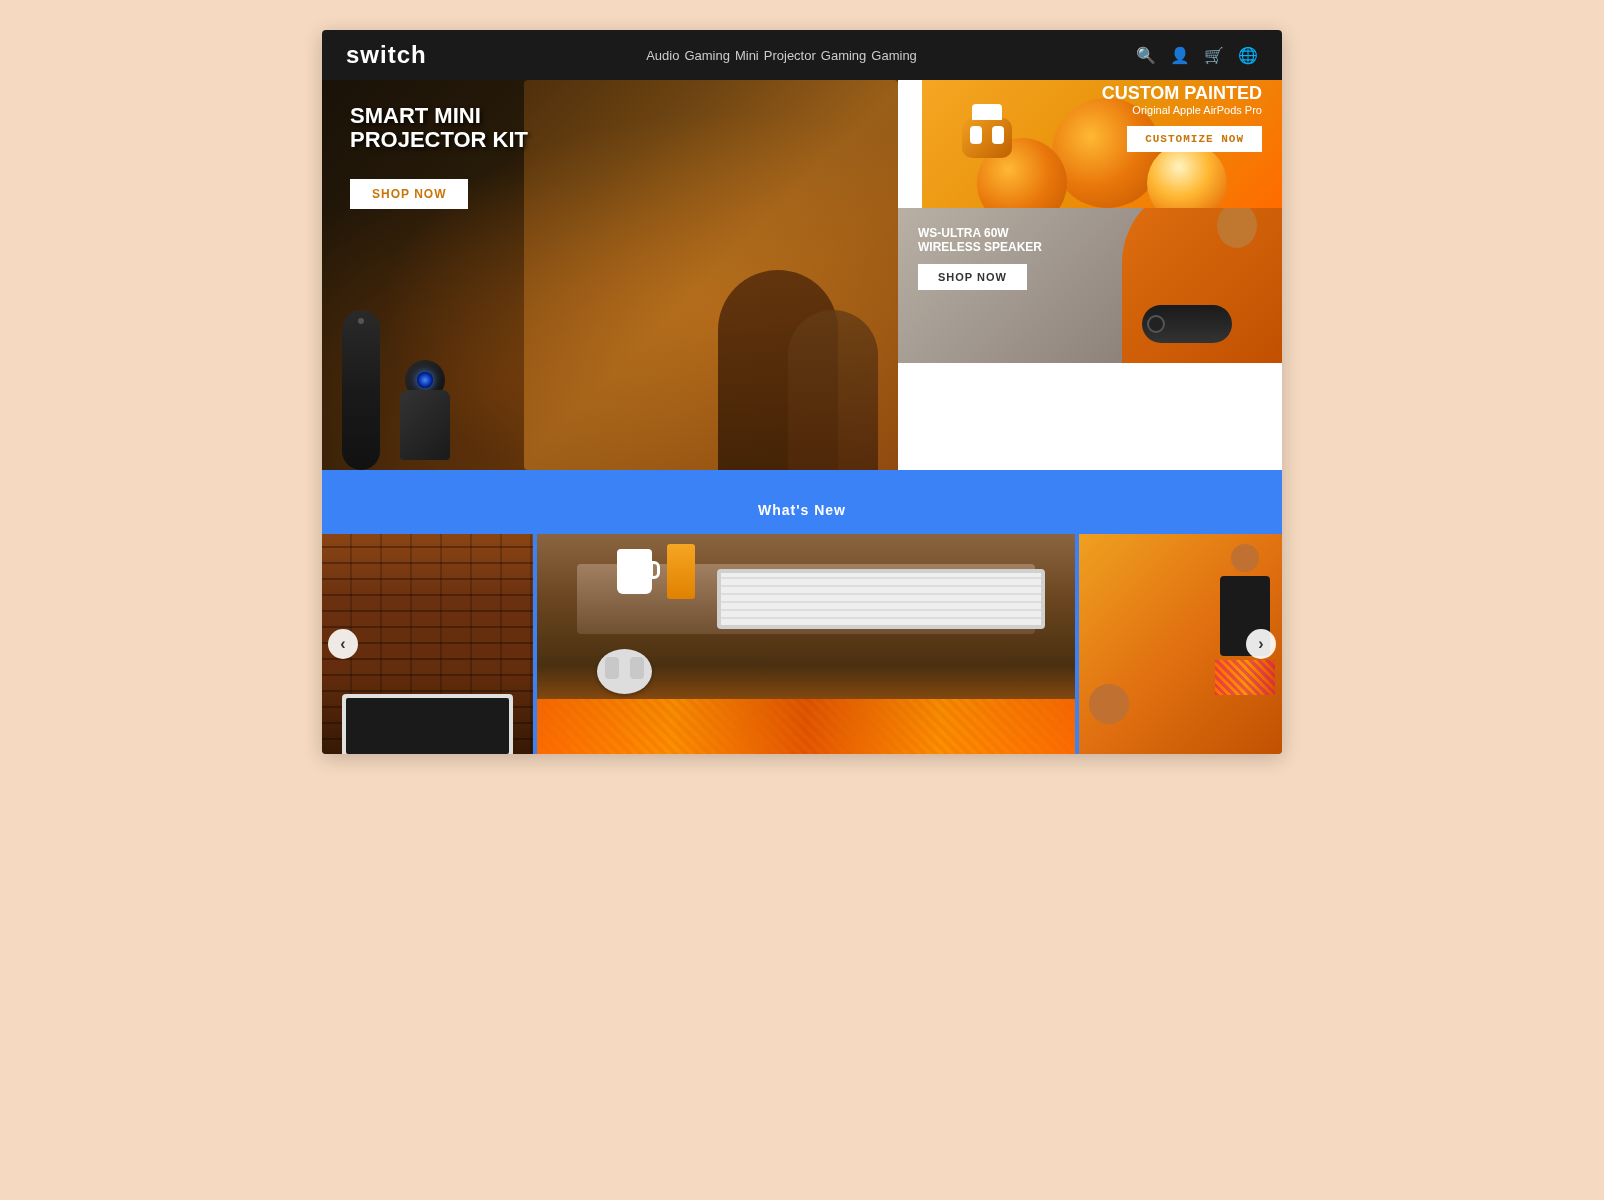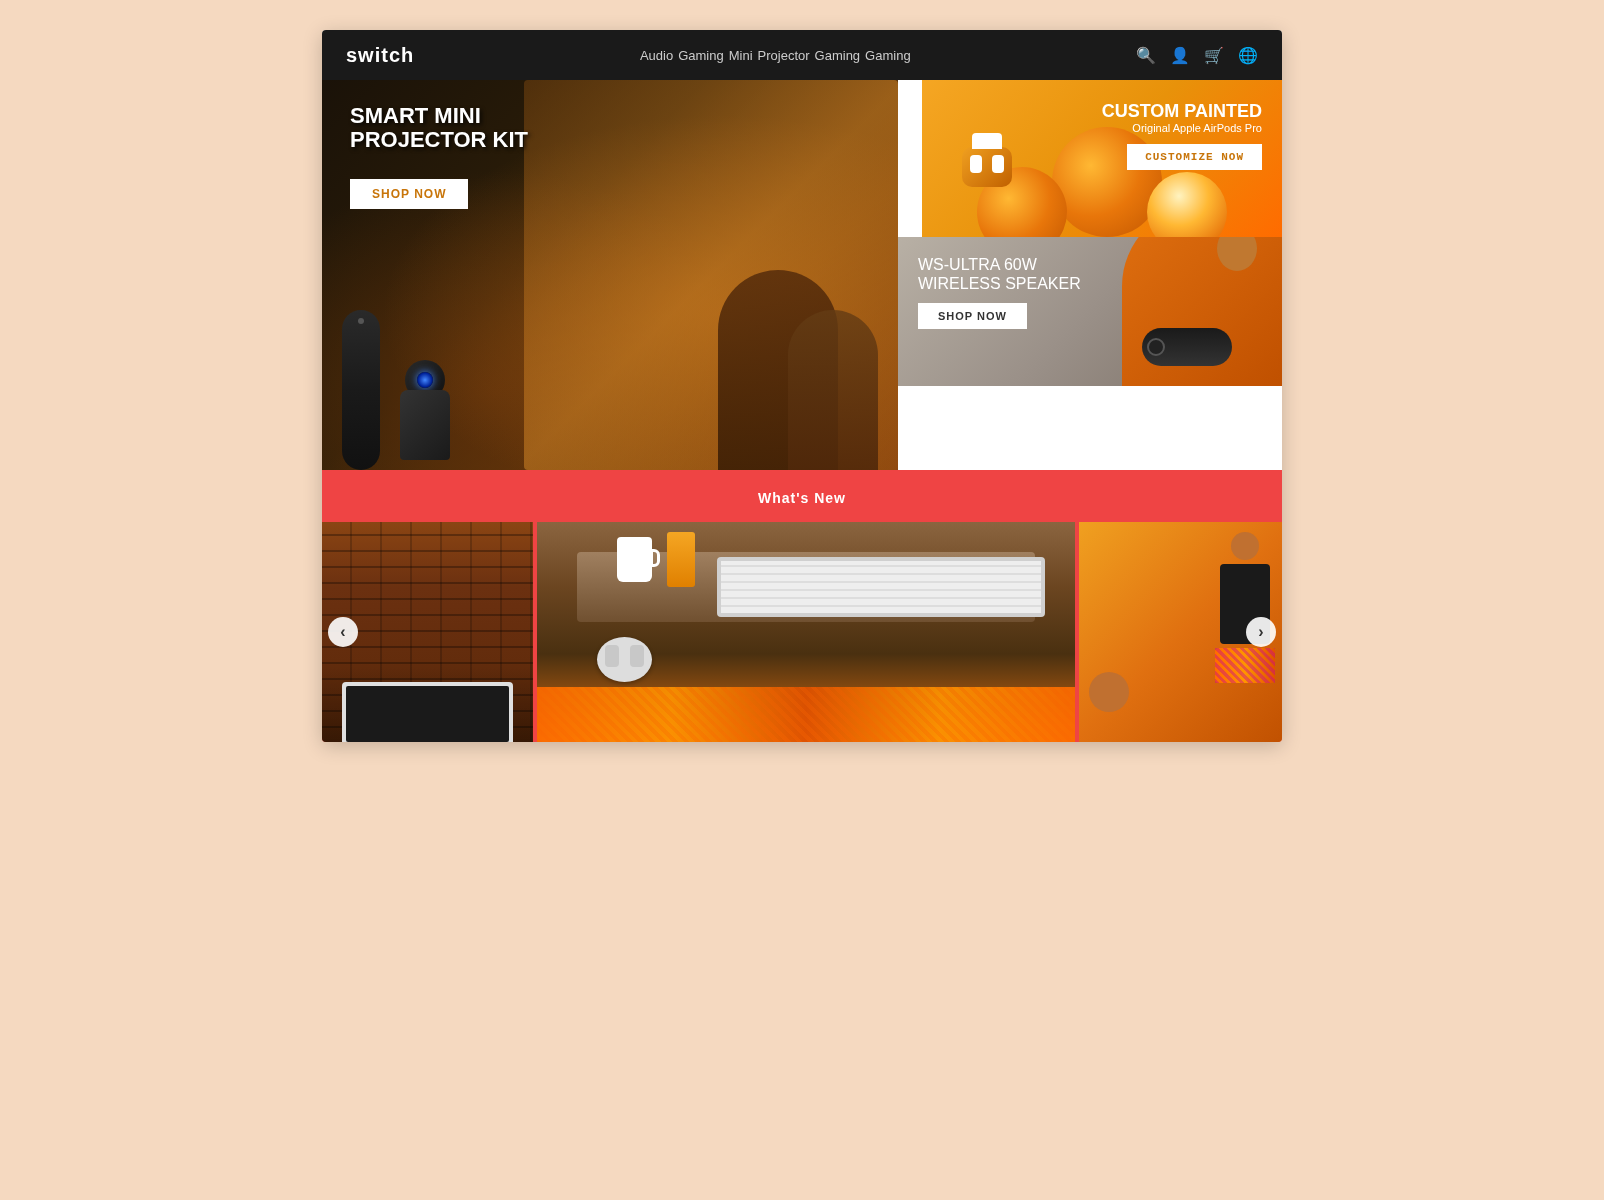--- a/index.html
+++ b/index.html
@@ -25,21 +25,21 @@
     .navbar {
       background: #1a1a1a;
       display: flex;
       align-items: center;
       justify-content: space-between;
       padding: 0 24px;
       height: 50px;
     }
     .navbar-logo {
       color: #fff;
-      font-size: 20px;
+      font-size: 24px;
       font-weight: bold;
       letter-spacing: 1px;
     }
     .navbar-links {
       display: flex;
       gap: 5px;
       list-style: none;
     }
     .navbar-links li a {
       color: #ccc;
@@ -167,21 +167,21 @@
       display: inline-block;
     }
 
     
     .hero-airpods {
       background: linear-gradient(135deg, #f5a623 0%, #e8920a 50%, #ff6b00 100%);
       position: relative;
       overflow: hidden;
       display: flex;
       flex-direction: column;
-      padding: 22px 20px;
+      padding: 4px 20px;
       margin-left: 24px;
     }
     .hero-airpods-title {
       color: #fff;
       font-size: 18px;
       font-weight: 900;
       text-transform: uppercase;
       text-align: right;
       line-height: 1.1;
     }
@@ -213,43 +213,43 @@
     .hero-speaker {
       background: linear-gradient(135deg, #b8b0a5 0%, #9a9088 50%, #7a6f65 100%);
       position: relative;
       overflow: hidden;
       display: flex;
       flex-direction: column;
       padding: 18px 20px;
     }
     .hero-speaker-title {
       color: #fff;
-      font-size: 16px;
-      font-weight: 400;
+      font-size: 12px;
+      font-weight: 700;
       text-transform: uppercase;
       line-height: 1.2;
       margin-bottom: 10px;
     }
     .hero-btn-orange {
       background: #fff;
       color: #333;
       border: none;
       padding: 7px 20px;
       font-size: 11px;
       font-weight: 700;
       letter-spacing: 1px;
       text-transform: uppercase;
       cursor: pointer;
       display: inline-block;
     }
 
     
     .whats-new {
-      background: #ef4444;
-      padding: 20px 0 0;
+      background: #3b82f6;
+      padding: 32px 0 0;
       position: relative;
     }
     .whats-new-title {
       color: #fff;
       text-align: center;
       font-size: 14px;
       font-weight: 600;
       margin-bottom: 16px;
       letter-spacing: 1px;
     }

